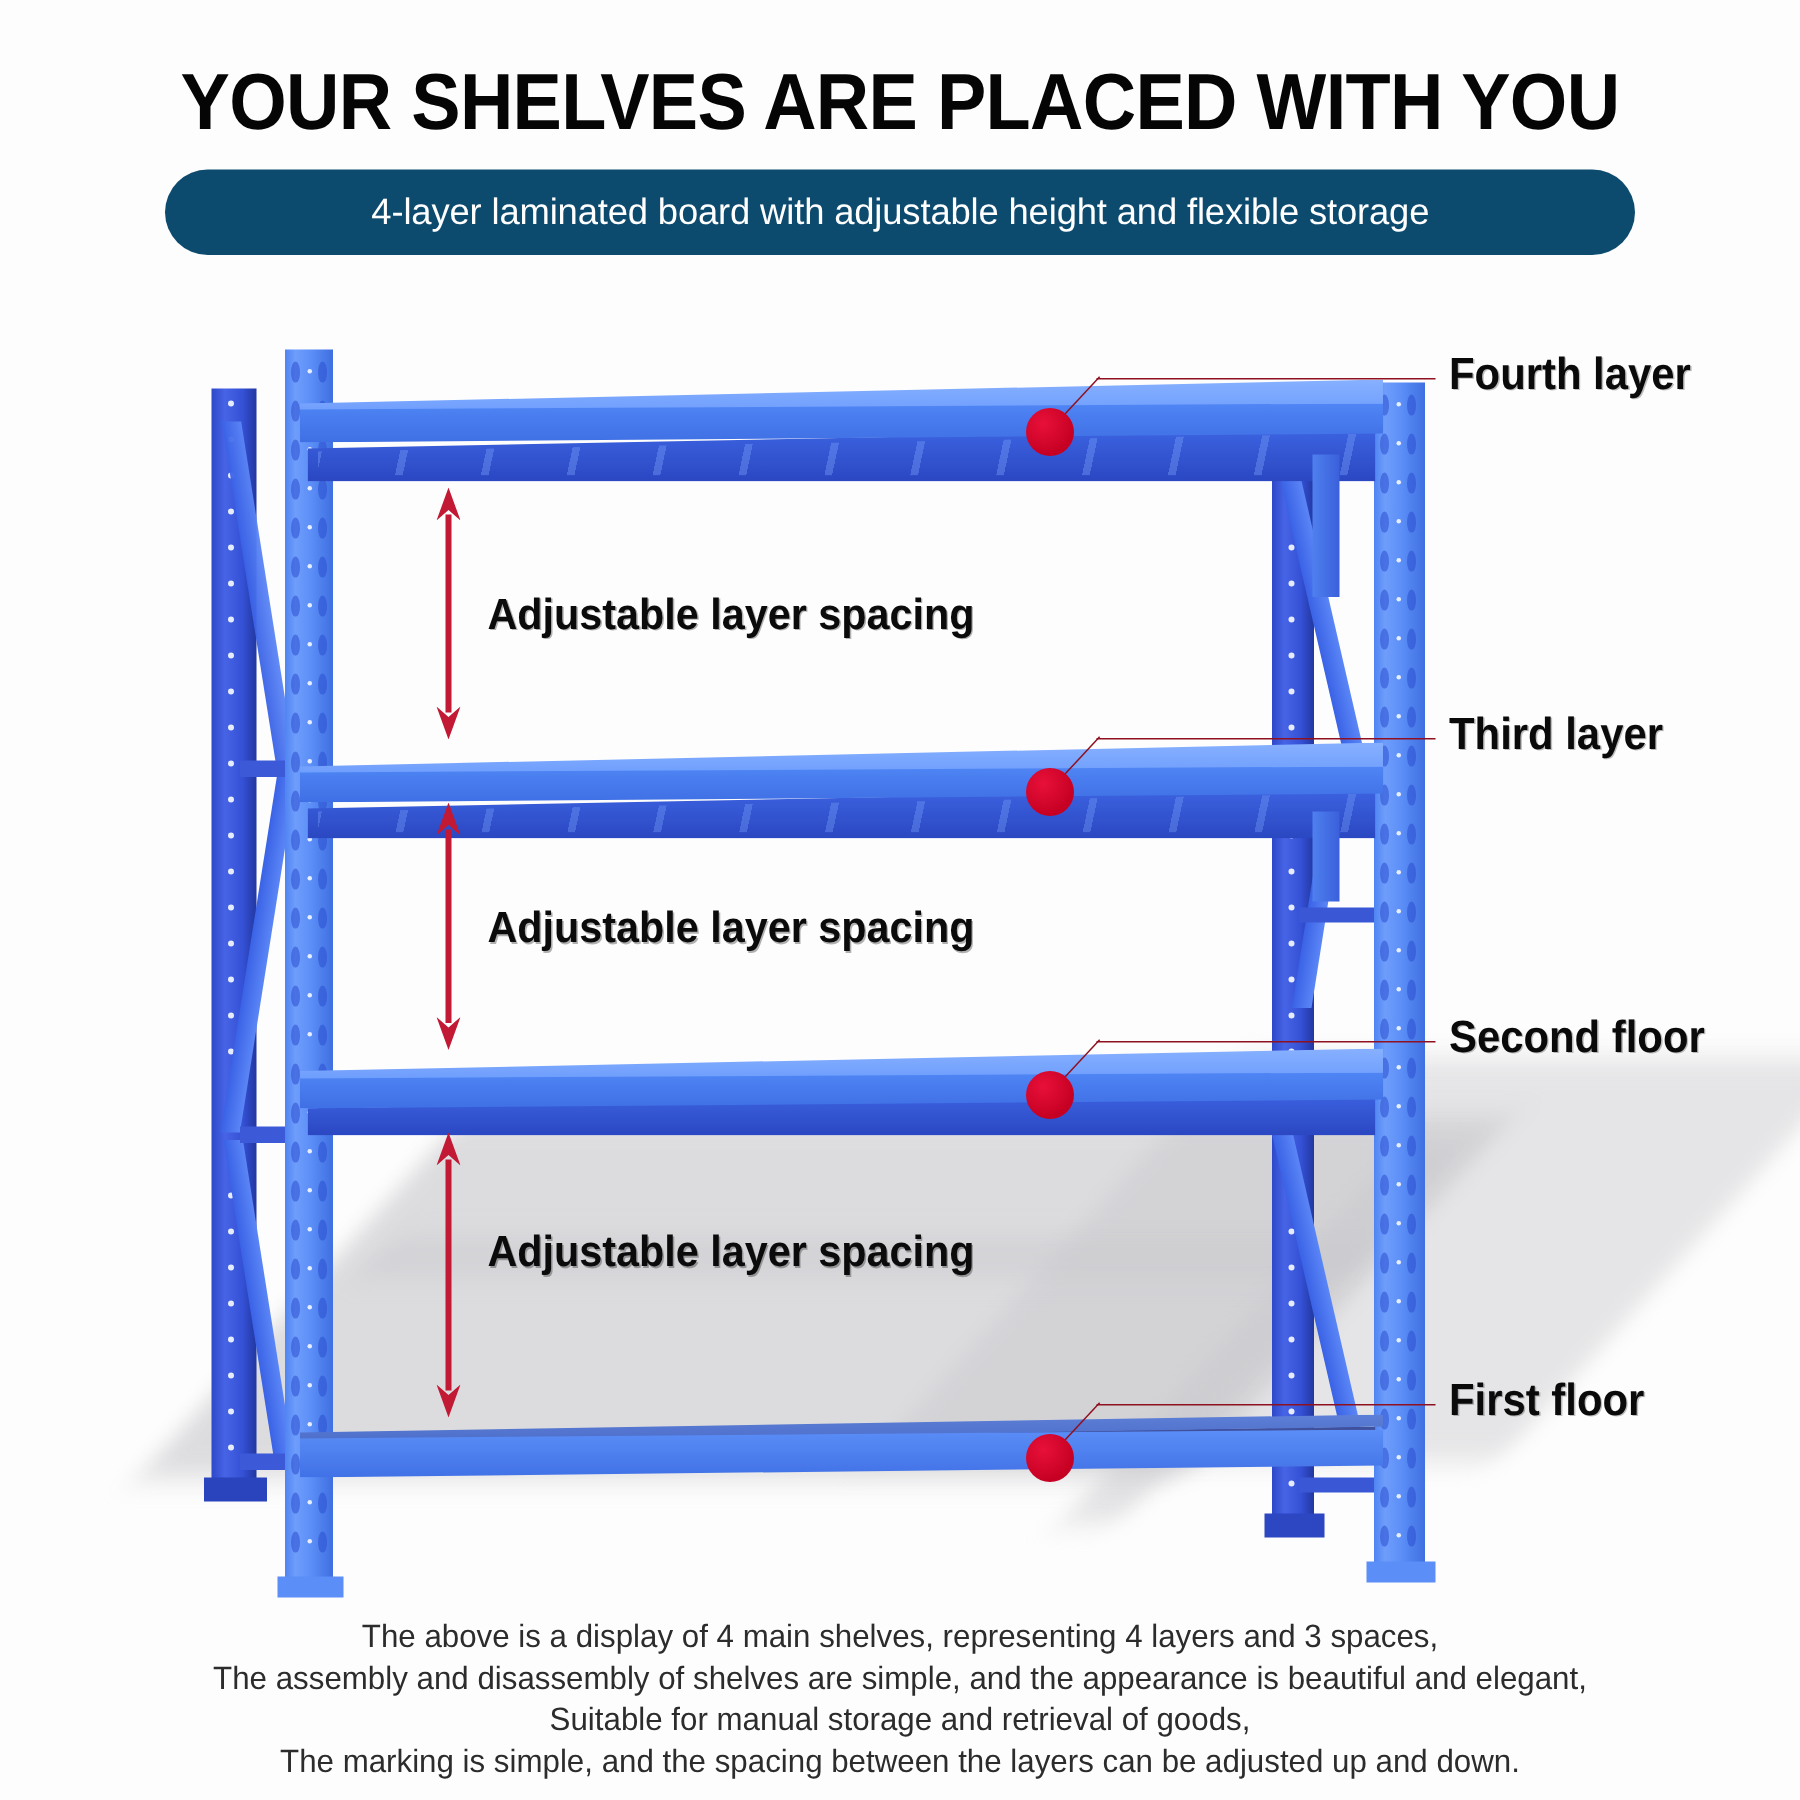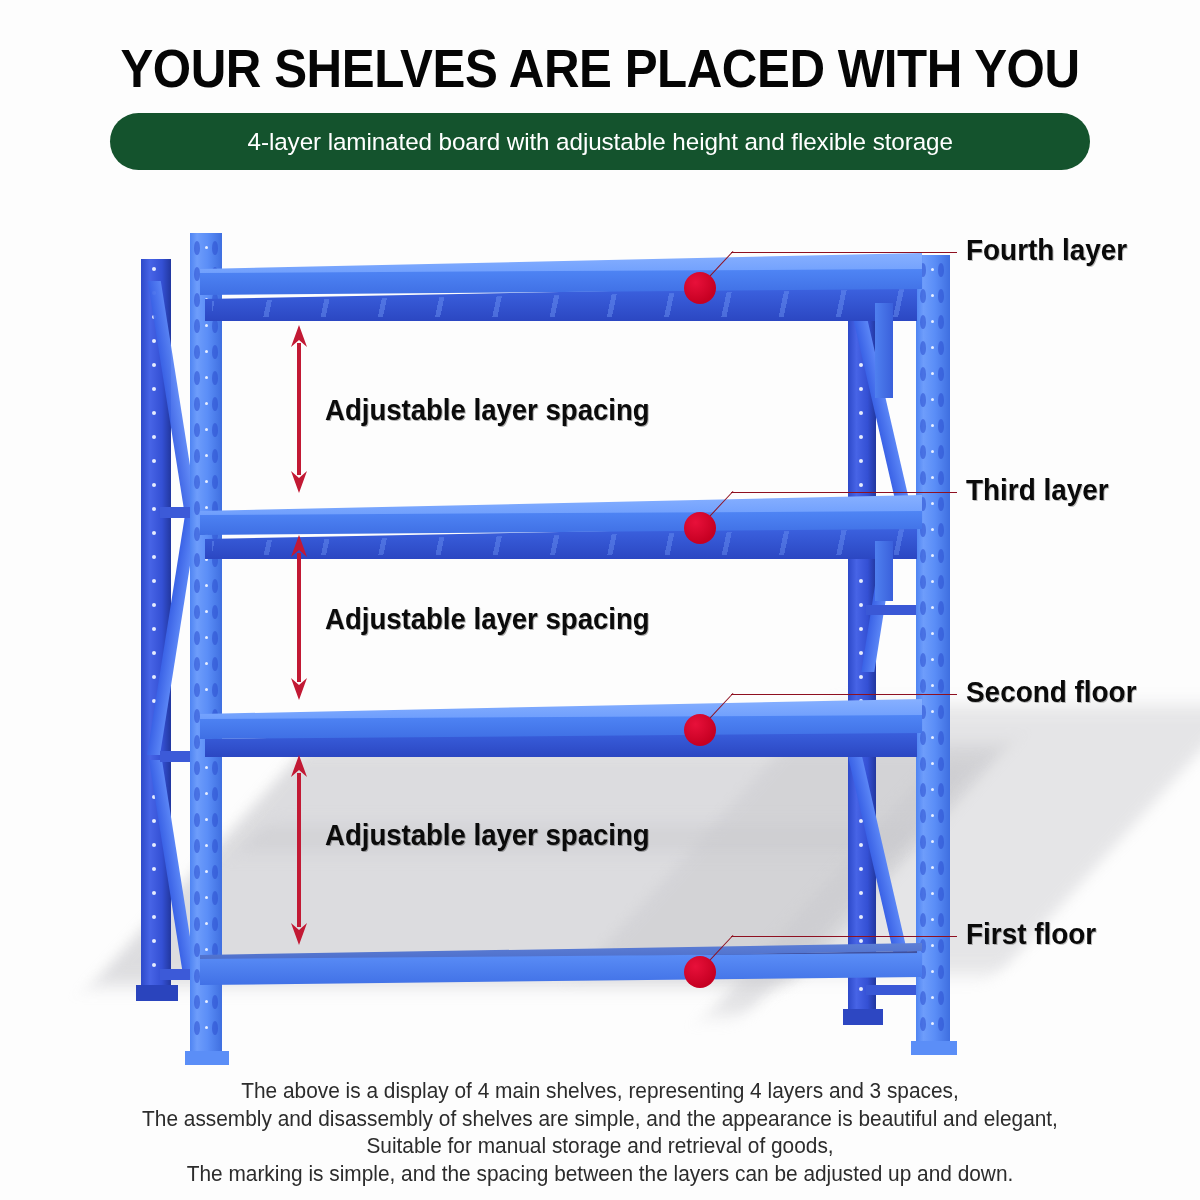--- a/index.html
+++ b/index.html
@@ -18,21 +18,21 @@
     font-family:"Liberation Sans", sans-serif;
     font-weight:bold;
     font-size:53px;
     letter-spacing:-0.5px;
     color:#050505;
     transform:scaleX(0.93);
     white-space:nowrap;
   }
   .subtitle-wrap{
     position:absolute;left:110px;top:113px;width:980px;height:57px;
-    background:#14532d;
+    background:#0c4a6e;
     border-radius:29px;
     display:flex;align-items:center;justify-content:center;
   }
   .subtitle{
     color:#ffffff;font-size:24.5px;font-weight:500;
     letter-spacing:-0.1px;white-space:nowrap;
     transform:scaleX(0.99);
   }
 
   

